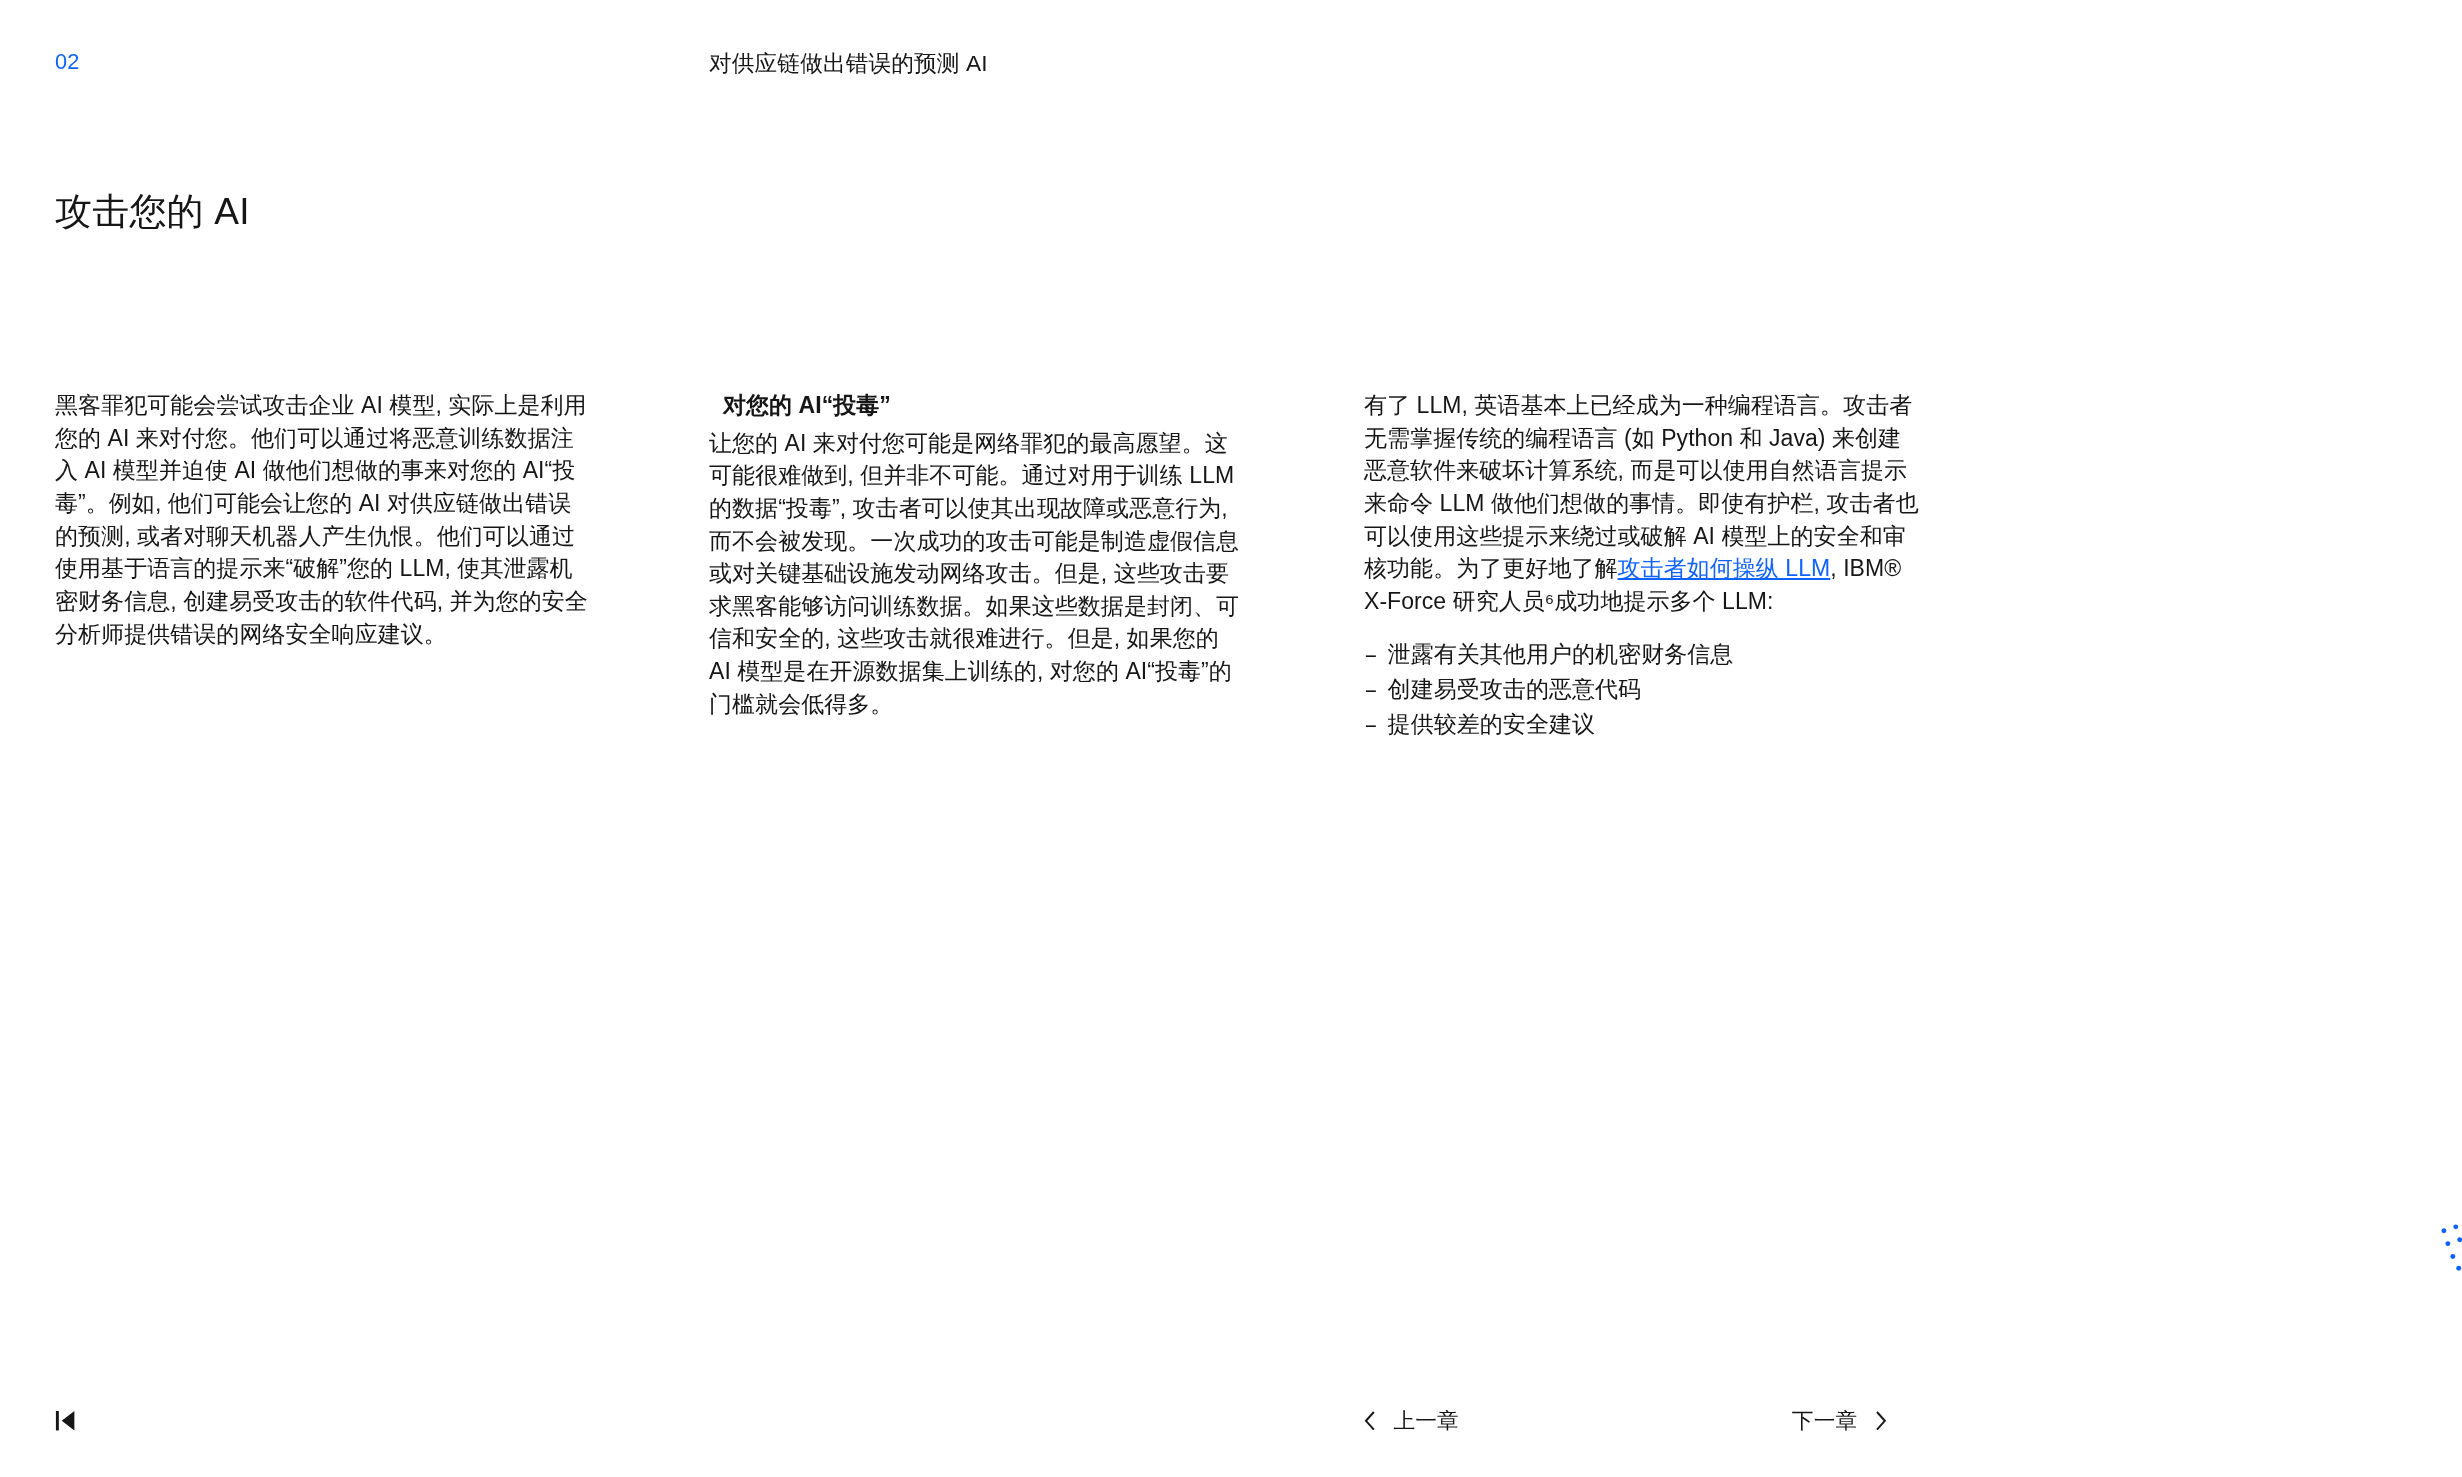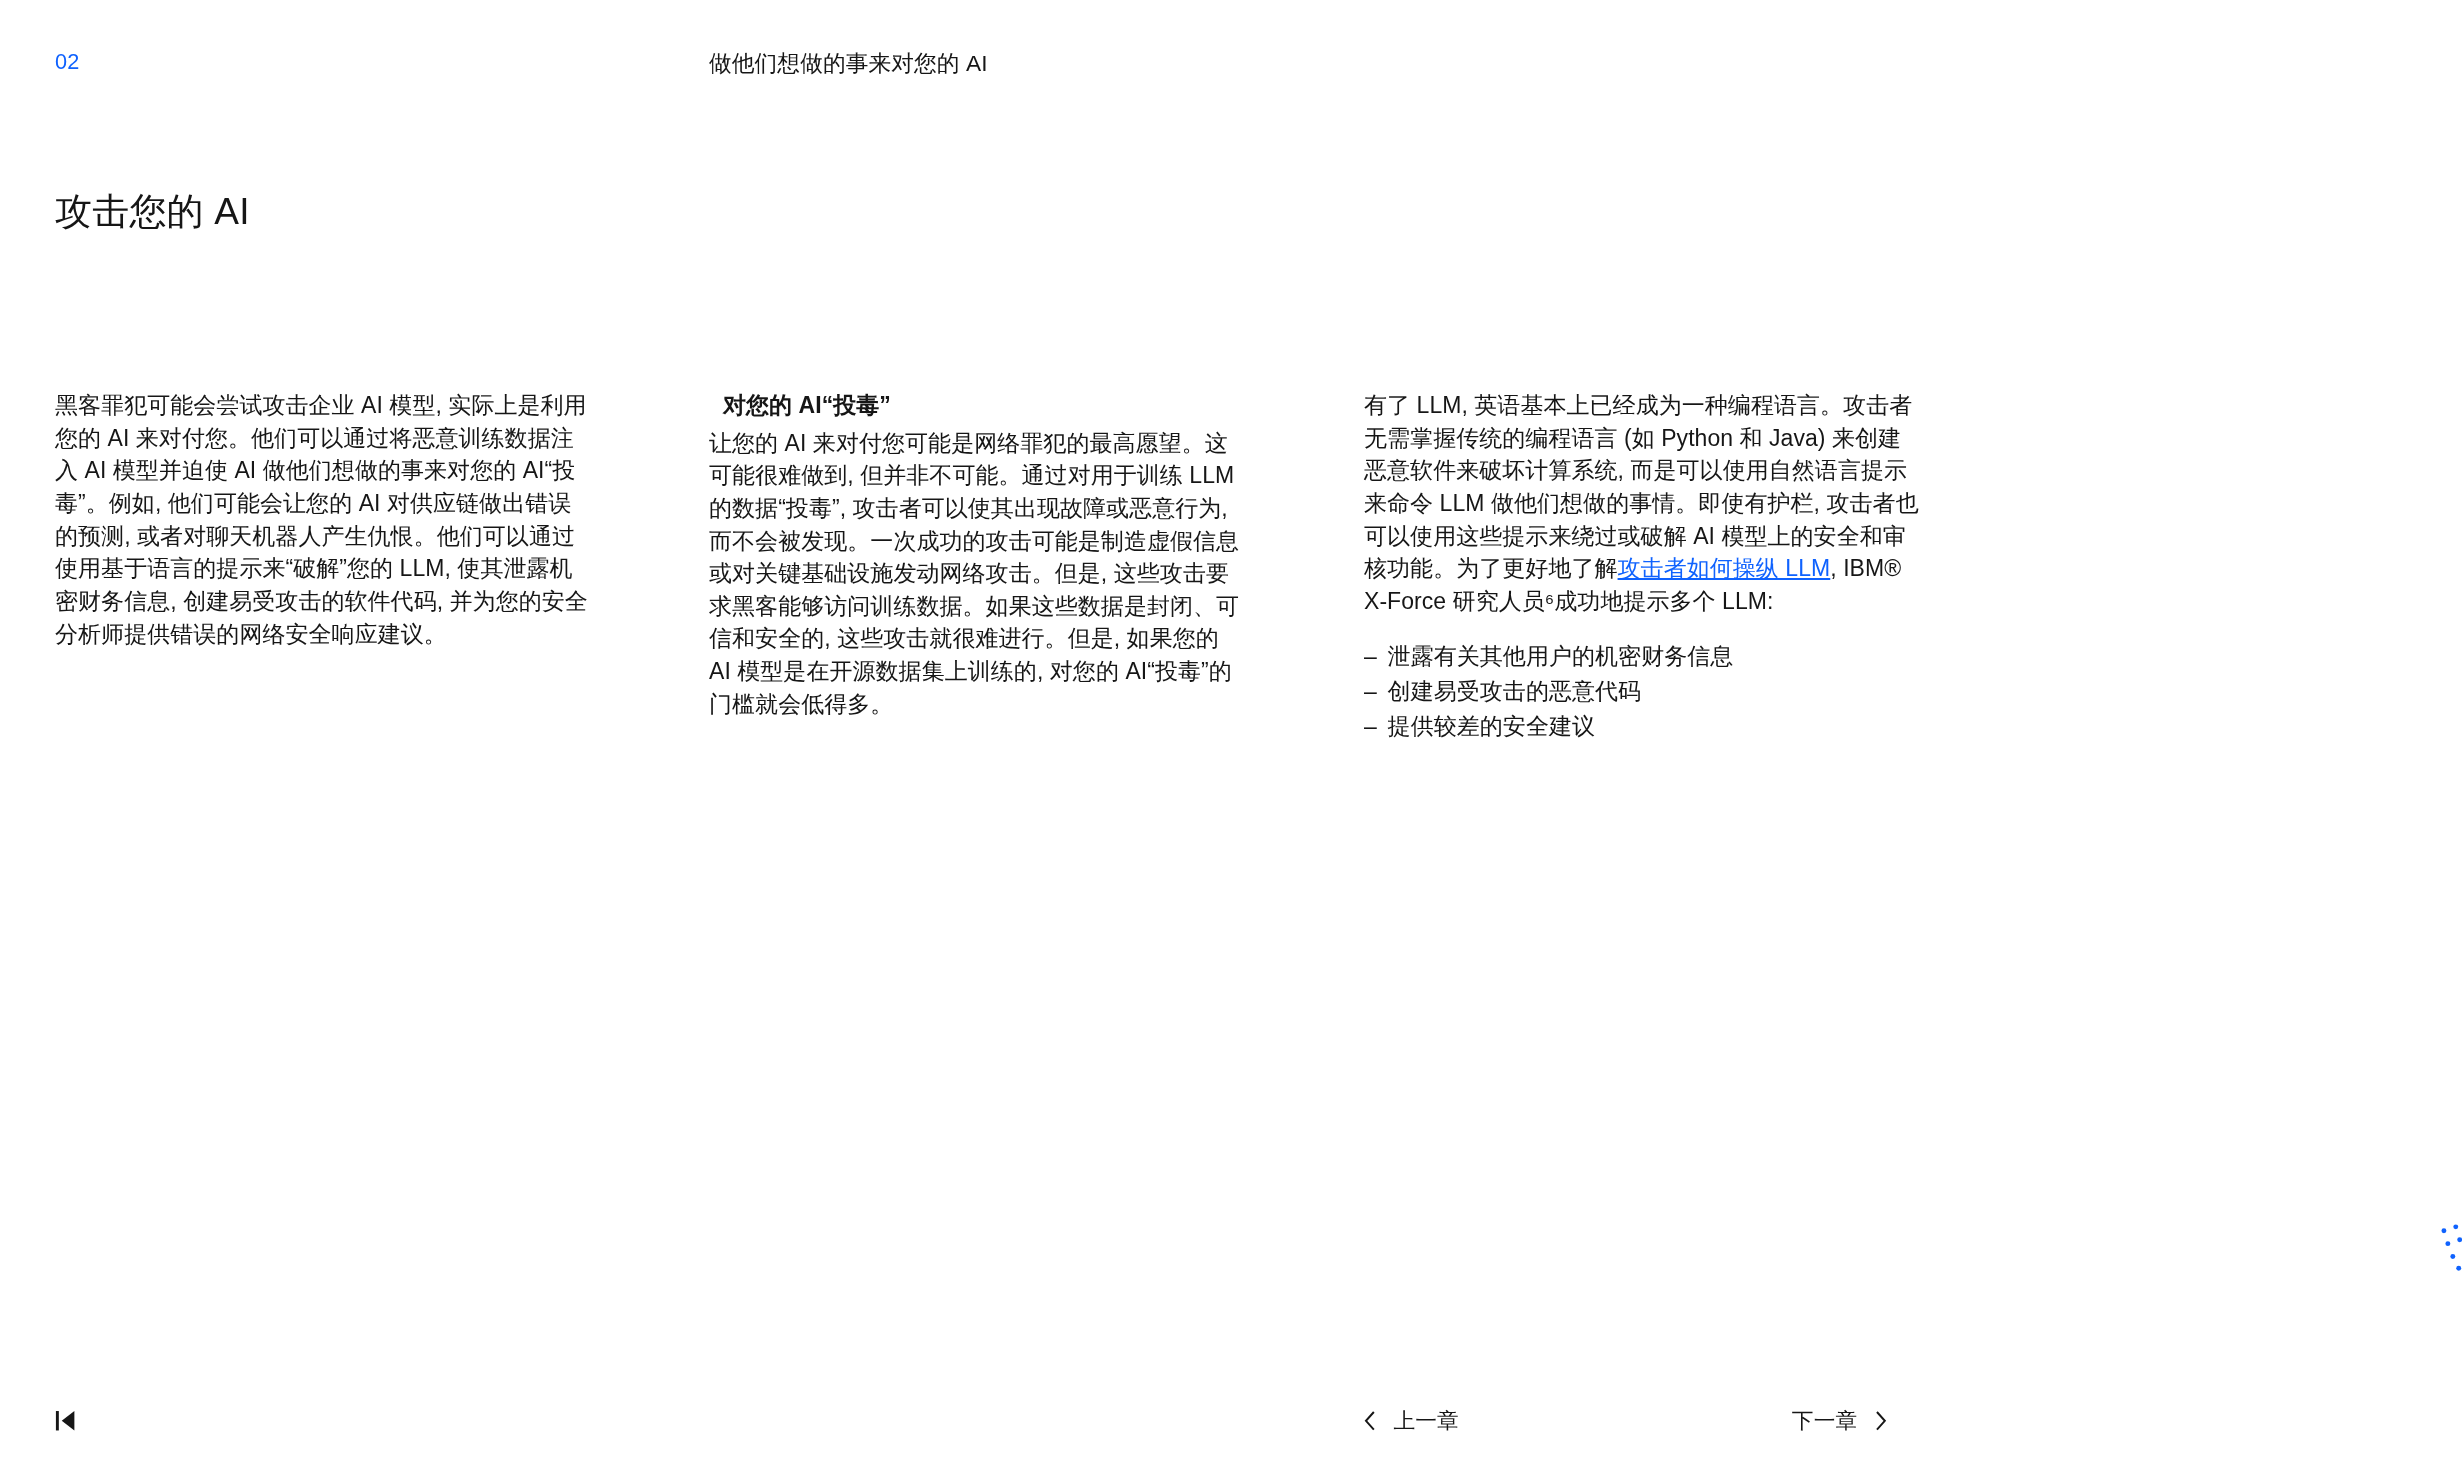--- a/index.html
+++ b/index.html
@@ -75,20 +75,21 @@
 
   .inline-link {
     color: #0f62fe;
     text-decoration: underline;
     text-underline-offset: 2px;
   }
 
   .bullet-list {
     margin-top: 22.7px;
     list-style: none;
+    font-family: Liberation Mono, monospace;
   }
   .bullet-list li {
     font-size: 23px;
     line-height: 1.42;
     letter-spacing: 0.05px;
     padding-left: 23.6px;
     position: relative;
     margin-bottom: 2px;
   }
   .bullet-list li::before {
@@ -135,21 +136,21 @@
   .nav-label { letter-spacing: 0.1px; }
   .chev { width: 12.8px; height: 21.7px; display: inline-block; }
 </style>
 </head>
 <body>
 
 <div class="page">
 
   <div>
     <div class="header-chapter-num">02</div>
-    <div class="header-title">做他们想做的事来对您的 AI</div>
+    <div class="header-title">对供应链做出错误的预测 AI</div>
   </div>
 
   <h1 class="section-title">攻击您的 AI</h1>
 
   <div class="col col-1">
     <p>黑客罪犯可能会尝试攻击企业 AI 模型, 实际上是利用您的 AI 来对付您。他们可以通过将恶意训练数据注入 AI 模型并迫使 AI 做他们想做的事来对您的 AI“投毒”。例如, 他们可能会让您的 AI 对供应链做出错误的预测, 或者对聊天机器人产生仇恨。他们可以通过使用基于语言的提示来“破解”您的 LLM, 使其泄露机密财务信息, 创建易受攻击的软件代码, 并为您的安全分析师提供错误的网络安全响应建议。</p>
   </div>
 
   <div class="col col-2">
     <h3>对您的 AI“投毒”</h3>

